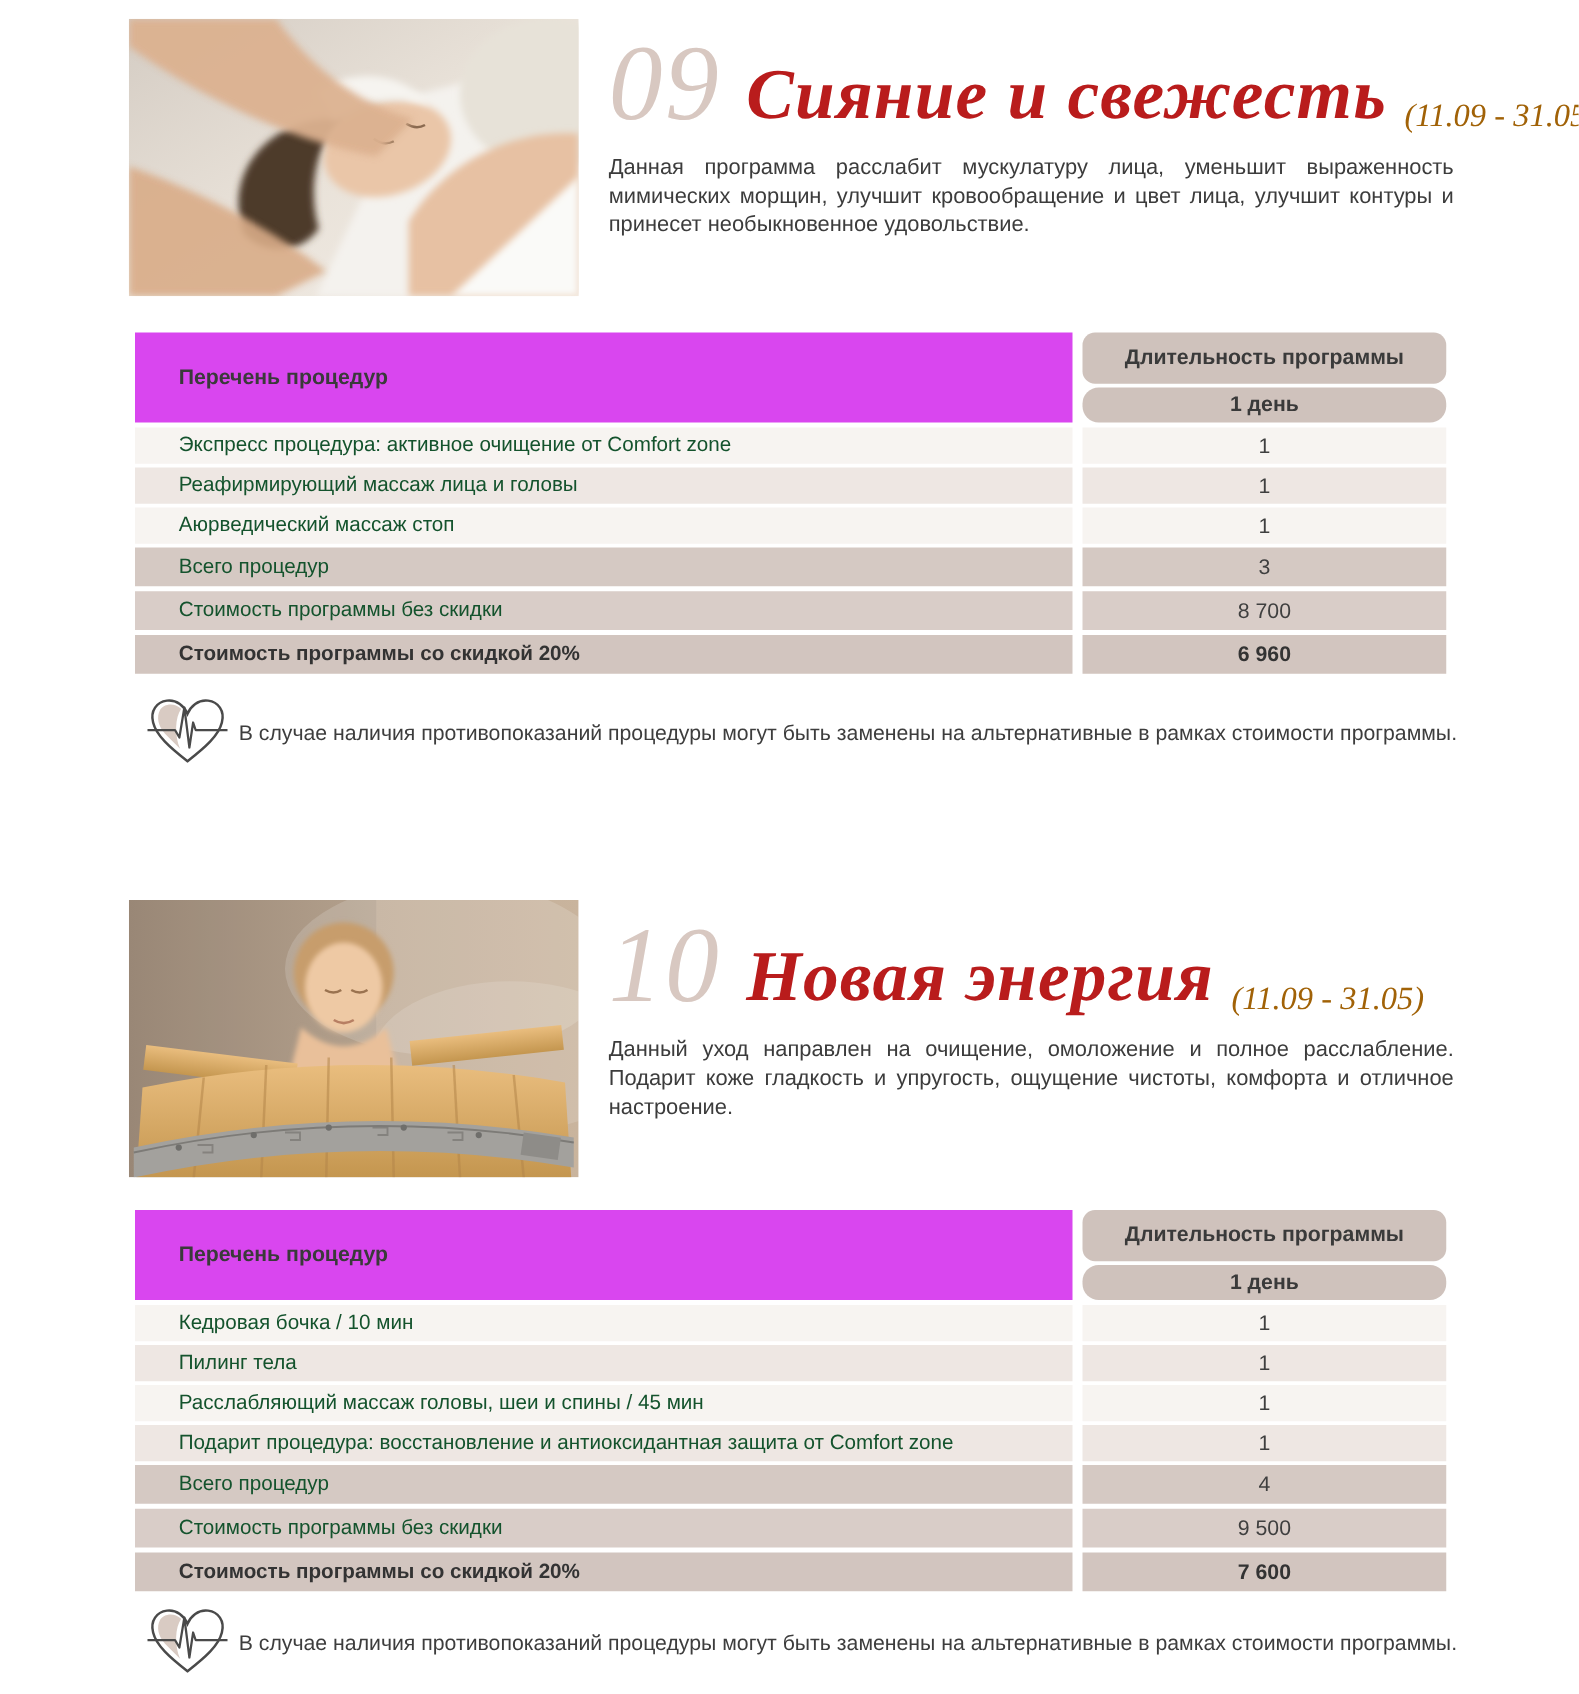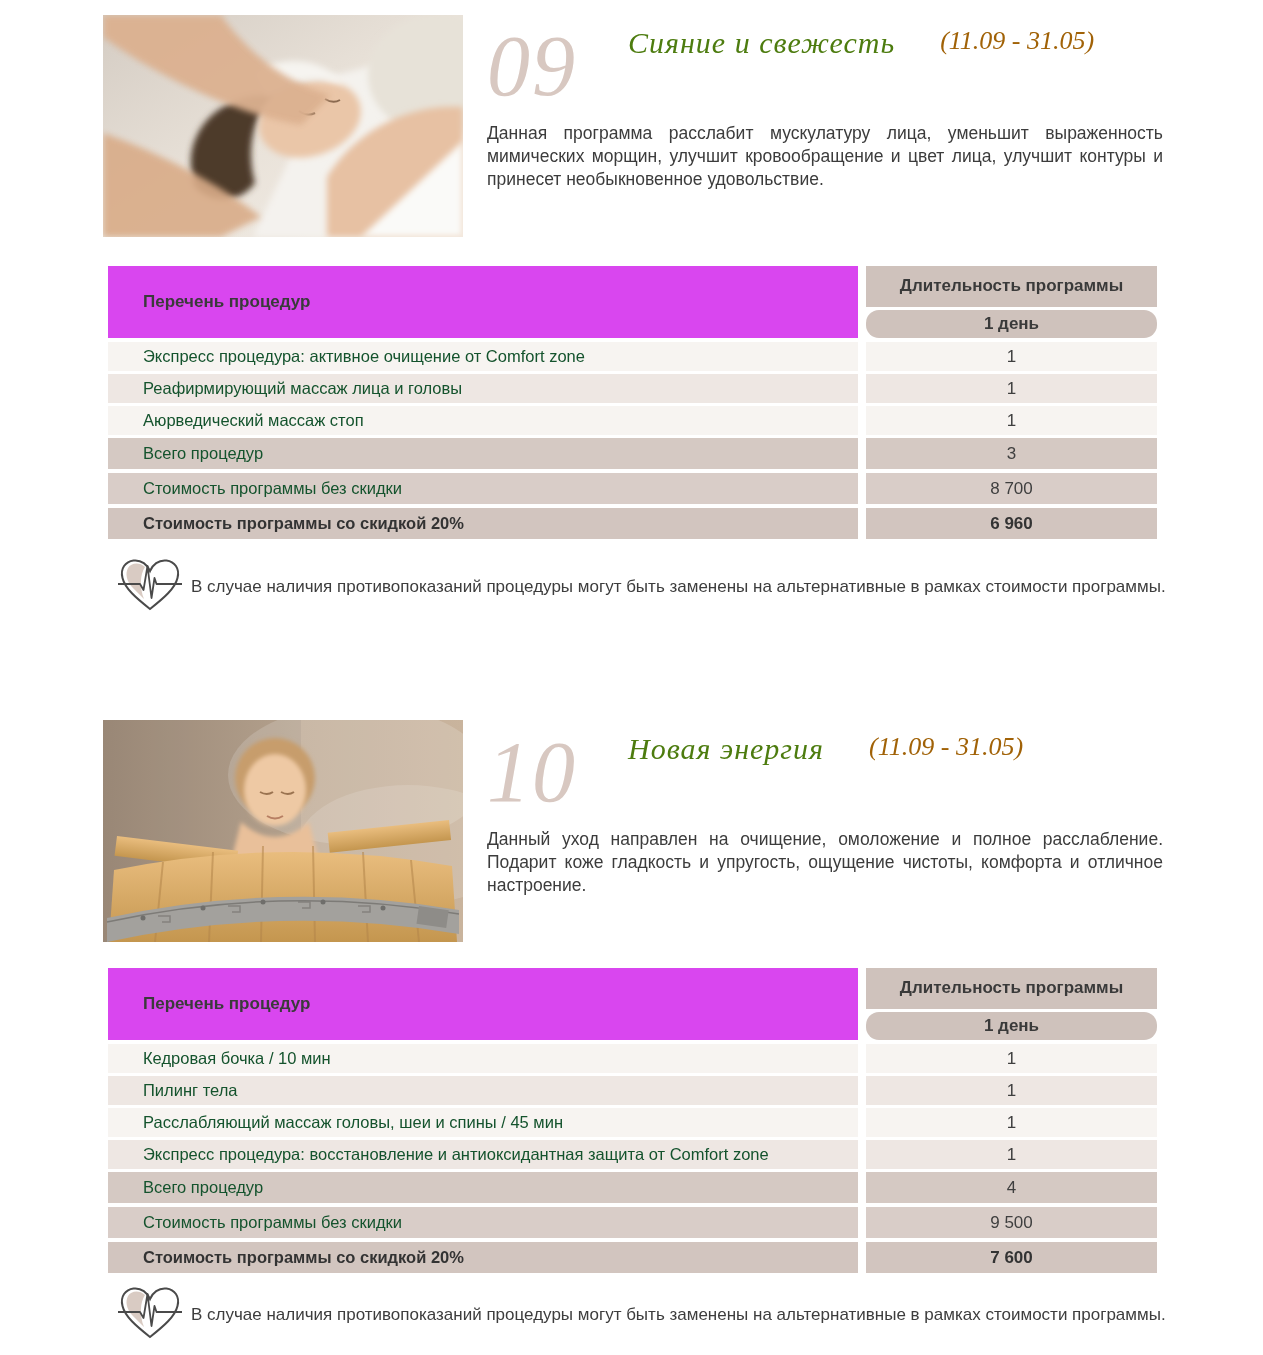--- a/index.html
+++ b/index.html
@@ -11,28 +11,28 @@
     font-family:"Liberation Sans", sans-serif;
     color:#3c3c3c;
     overflow:hidden;
   }
   
   .photo { position:absolute; left:103px; width:360px; height:222px; overflow:hidden; }
   .photo svg { display:block; width:100%; height:100%; }
 
   
   .head { position:absolute; left:487px; width:676px; }
-  .title-line { display:flex; align-items:flex-start; white-space:nowrap;gap:31px; }
+  .title-line { display:flex; align-items:flex-end; white-space:nowrap; }
   .big-num {
     font-family:"Liberation Serif", serif; font-style:italic; font-weight:400;
     font-size:86px; line-height:0.95; color:#d8c8c1; letter-spacing:2px;
   }
   .sec-title {
-    font-family:"Liberation Serif", serif; font-style:italic; font-weight:400;
-    font-size:30px; color:#4d7c0f; margin-left:20px; letter-spacing:1px;
+    font-family:"Liberation Serif", serif; font-style:italic; font-weight:700;
+    font-size:57px; color:#b91c1c; margin-left:20px; letter-spacing:1px;
   }
   .sec-dates {
     font-family:"Liberation Serif", serif; font-style:italic; font-weight:400;
     font-size:26px; color:#a16207; margin-left:14px;
   }
   .desc {
     margin-top:14px; font-size:17.5px; line-height:1.32;
     text-align:justify; color:#3c3c3c;
   }
 
@@ -47,21 +47,21 @@
     width:291px; display:flex; align-items:center; justify-content:center;
     font-size:17px; color:#3f3f3f;
   }
   .t-header { height:72px; margin-bottom:4px; }
   .t-header .t-left { background:#d946ef; font-weight:bold; font-size:17px; color:#3a3a3a; }
   .hdr-stack { width:291px; display:flex; flex-direction:column; }
   .hdr-stack .hcell {
     background:#cfc2bc; display:flex; align-items:center; justify-content:center;
     font-weight:bold; font-size:17px; color:#3a3a3a;
   }
-  .hdr-stack .hcell.top { height:50px; margin-bottom:3px; }
+  .hdr-stack .hcell.top { height:50px; margin-bottom:3px;border-radius:10px; }
   .hdr-stack .hcell.bot { height:35px;border-radius:13px; }
   .proc-row { height:29px; }
   .proc-row.even > div { background:#f7f4f1; }
   .proc-row.odd  > div { background:#eee7e3; }
   .sum-row { height:31px; margin-bottom:4px; }
   .sum-row.total > div    { background:#d5c9c3; }
   .sum-row.price > div    { background:#d9cdc8; }
   .sum-row.discount > div { background:#d2c5bf; }
   .sum-row.discount .t-left, .sum-row.discount .t-right { font-weight:bold; color:#333333; }
 
@@ -237,21 +237,21 @@
     </div>
     <div class="t-row proc-row odd">
       <div class="t-left">Пилинг тела</div>
       <div class="t-right">1</div>
     </div>
     <div class="t-row proc-row even">
       <div class="t-left">Расслабляющий массаж головы, шеи и спины / 45 мин</div>
       <div class="t-right">1</div>
     </div>
     <div class="t-row proc-row odd">
-      <div class="t-left">Экспресс процедура: восстановление и антиоксидантная защита от Comfort zone</div>
+      <div class="t-left">Подарит процедура: восстановление и антиоксидантная защита от Comfort zone</div>
       <div class="t-right">1</div>
     </div>
     <div class="t-row sum-row total">
       <div class="t-left">Всего процедур</div>
       <div class="t-right">4</div>
     </div>
     <div class="t-row sum-row price">
       <div class="t-left">Стоимость программы без скидки</div>
       <div class="t-right">9 500</div>
     </div>

